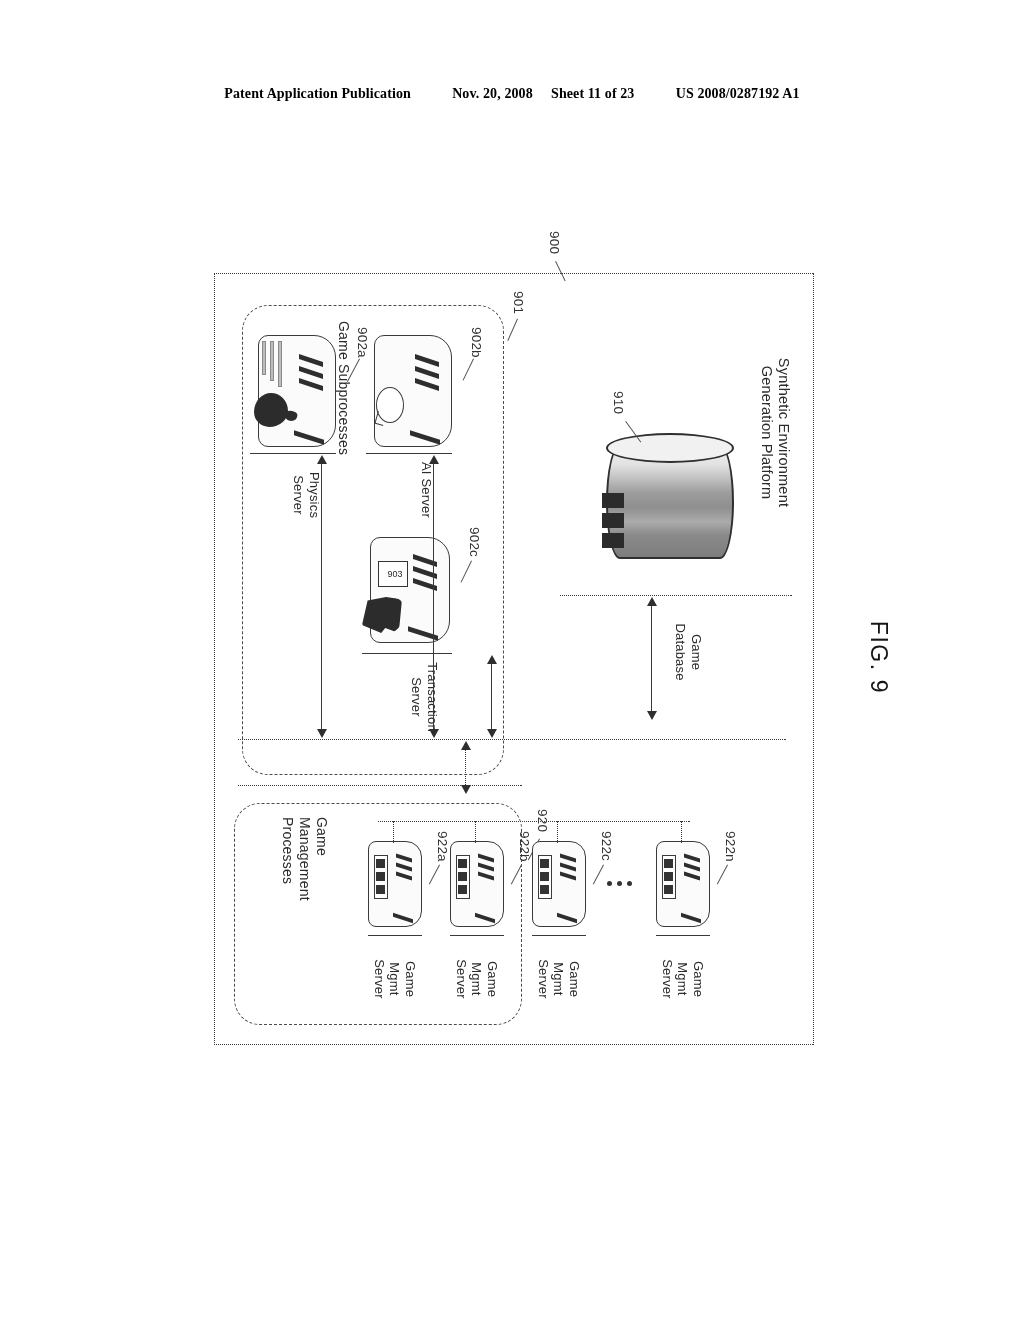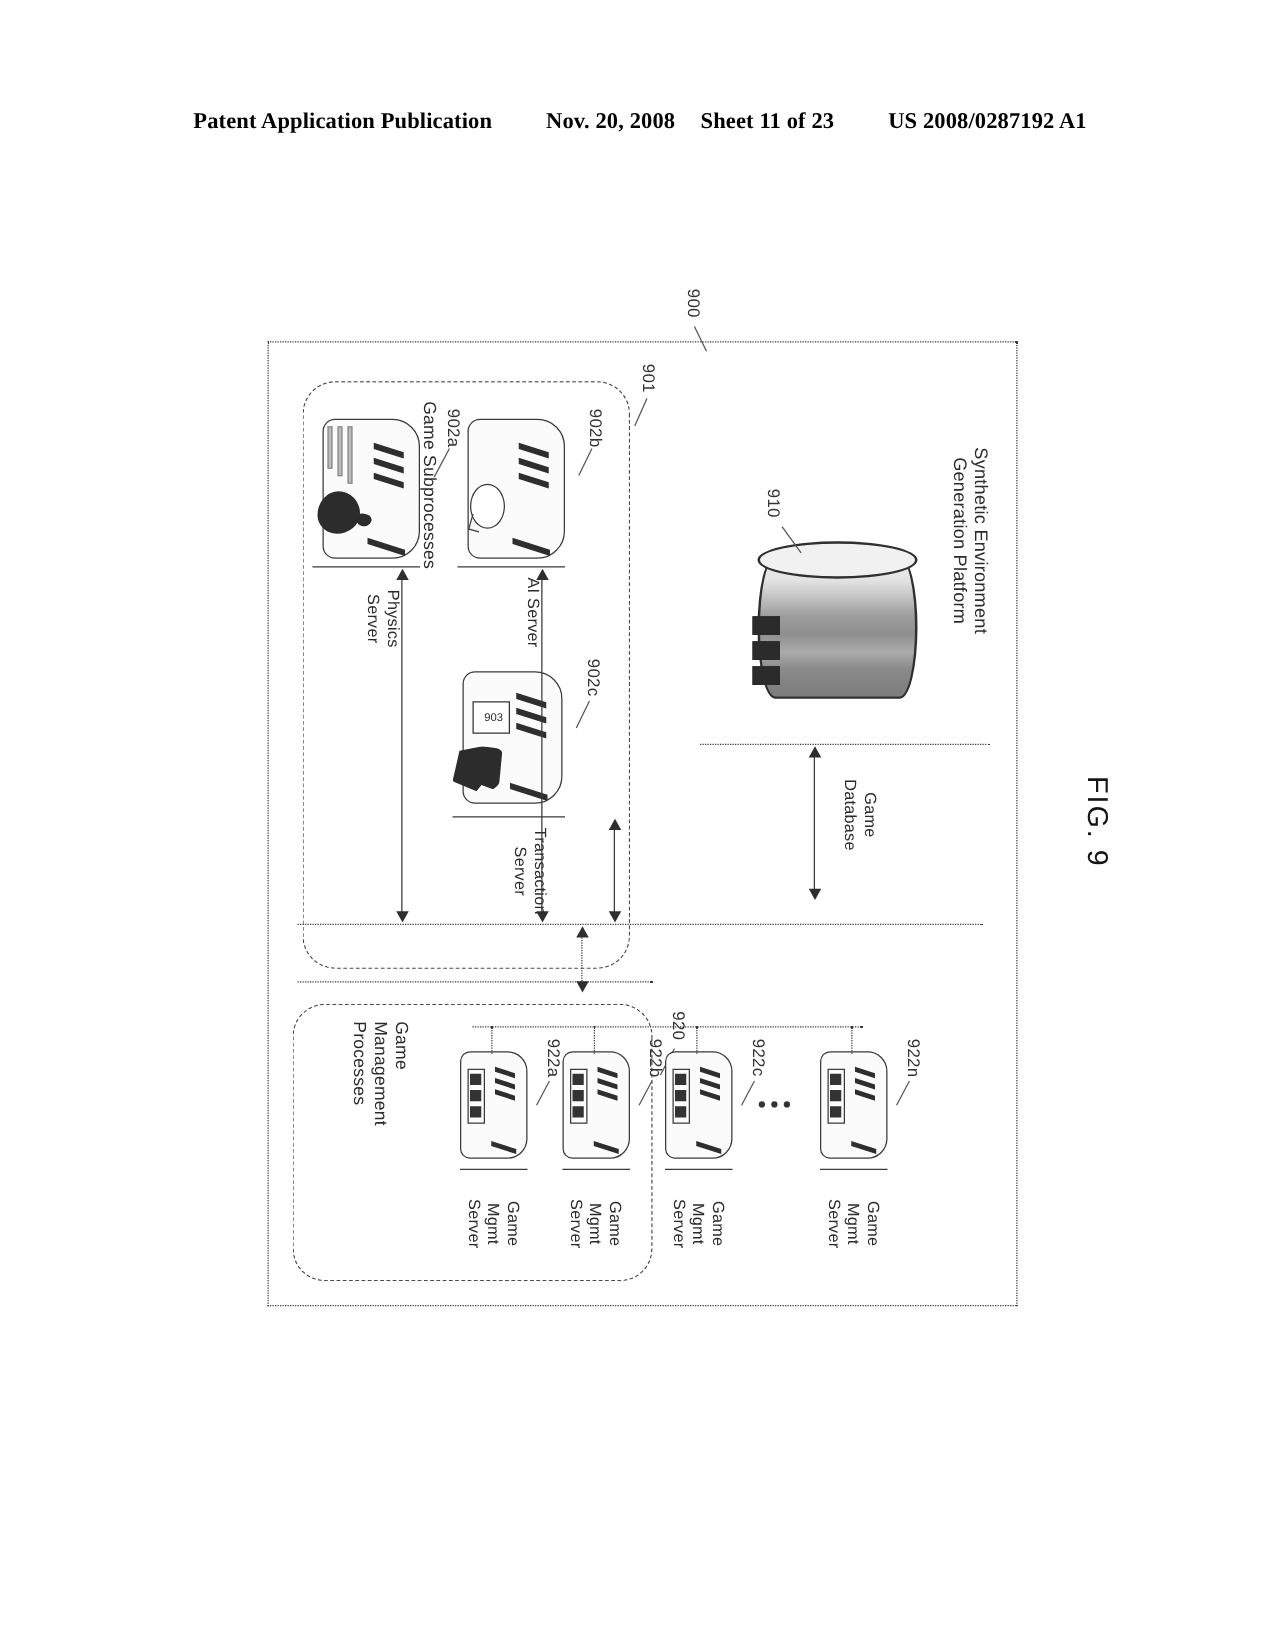--- a/index.html
+++ b/index.html
@@ -18,21 +18,21 @@
 
   
   .page-header {
     position: absolute;
     top: 86px;
     left: 0;
     width: 1024px;
     text-align: center;
     font-family: "Liberation Serif", serif;
     font-weight: bold;
-    font-size: 18px;
+    font-size: 14px;
     letter-spacing: 0.1px;
     white-space: nowrap;
     color: #000;
   }
   .page-header .seg { display: inline-block; }
   .page-header .gap-lg { display: inline-block; width: 34px; }
   .page-header .gap-sm { display: inline-block; width: 11px; }
 
   
   

